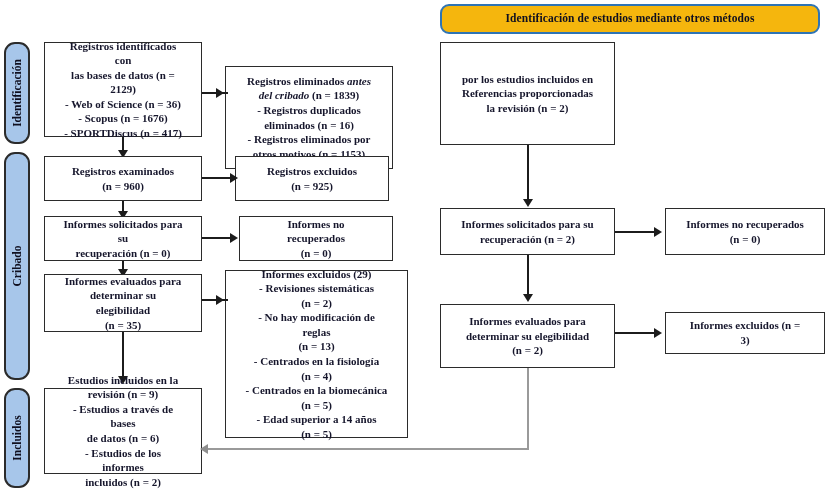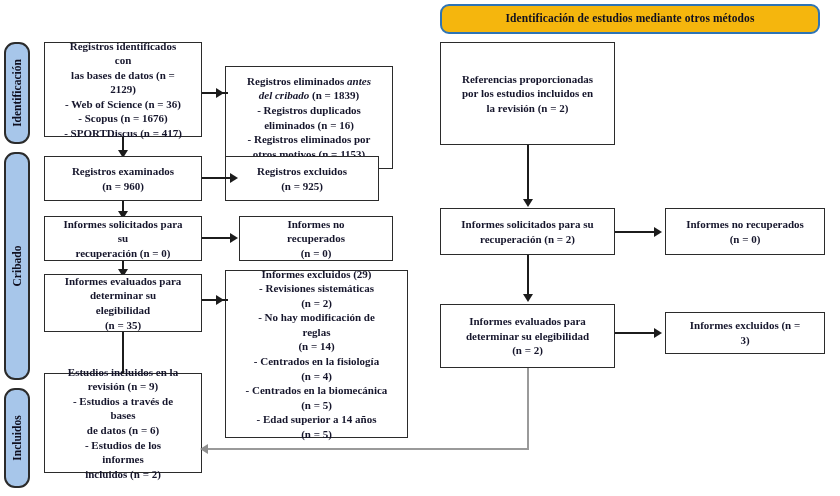--- a/index.html
+++ b/index.html
@@ -151,21 +151,21 @@
   <div class="arrow right" style="left:216px; top:88px;"></div>
 
   <div class="vline" style="left:122px; top:137px; height:18px;"></div>
   <div class="arrow down" style="left:118px; top:150px;"></div>
 
   <div class="box" style="left:44px; top:156px; width:158px; height:45px;">
     <span class="ln">Registros examinados</span>
     <span class="ln b">(n = 960)</span>
   </div>
 
-  <div class="box" style="left:225px; top:156px; width:154px; height:45px;">
+  <div class="box" style="left:235px; top:156px; width:154px; height:45px;">
     <span class="ln">Registros excluidos</span>
     <span class="ln">(n = 925)</span>
   </div>
 
   <div class="hline" style="left:202px; top:177px; width:28px;"></div>
   <div class="arrow right" style="left:230px; top:173px;"></div>
 
   <div class="vline" style="left:122px; top:201px; height:14px;"></div>
   <div class="arrow down" style="left:118px; top:211px;"></div>
 
@@ -189,47 +189,47 @@
     <span class="ln">Informes evaluados para</span>
     <span class="ln">determinar su elegibilidad</span>
     <span class="ln b">(n = 35)</span>
   </div>
 
   <div class="box" style="left:225px; top:270px; width:183px; height:168px;">
     <span class="ln b">Informes excluidos (29)</span>
     <span class="ln">- Revisiones sistemáticas</span>
     <span class="ln">(n = 2)</span>
     <span class="ln">- No hay modificación de reglas</span>
-    <span class="ln">(n = 14)</span>
+    <span class="ln">(n = 13)</span>
     <span class="ln">- Centrados en la fisiología</span>
     <span class="ln">(n = 4)</span>
     <span class="ln">- Centrados en la biomecánica</span>
     <span class="ln">(n = 5)</span>
     <span class="ln">- Edad superior a 14 años</span>
     <span class="ln">(n = 5)</span>
   </div>
 
   <div class="hline" style="left:202px; top:299px; width:26px;"></div>
   <div class="arrow right" style="left:216px; top:295px;"></div>
 
   <div class="vline" style="left:122px; top:332px; height:48px;"></div>
   <div class="arrow down" style="left:118px; top:376px;"></div>
 
-  <div class="box" style="left:44px; top:373px; width:158px; height:100px;">
+  <div class="box" style="left:44px; top:388px; width:158px; height:86px;">
     <span class="ln b">Estudios incluidos en la</span>
     <span class="ln b">revisión (n = 9)</span>
     <span class="ln">- Estudios a través de bases</span>
     <span class="ln">de datos (n = 6)</span>
     <span class="ln">- Estudios de los informes</span>
     <span class="ln">incluidos (n = 2)</span>
   </div>
 
   <div class="box" style="left:440px; top:42px; width:175px; height:103px;">
+    <span class="ln b">por los estudios incluidos en</span>
     <span class="ln b">Referencias proporcionadas</span>
-    <span class="ln b">por los estudios incluidos en</span>
     <span class="ln b">la revisión (n = 2)</span>
   </div>
 
   <div class="vline" style="left:527px; top:145px; height:58px;"></div>
   <div class="arrow down" style="left:523px; top:199px;"></div>
 
   <div class="box" style="left:440px; top:208px; width:175px; height:47px;">
     <span class="ln">Informes solicitados para su</span>
     <span class="ln">recuperación (n = 2)</span>
   </div>

